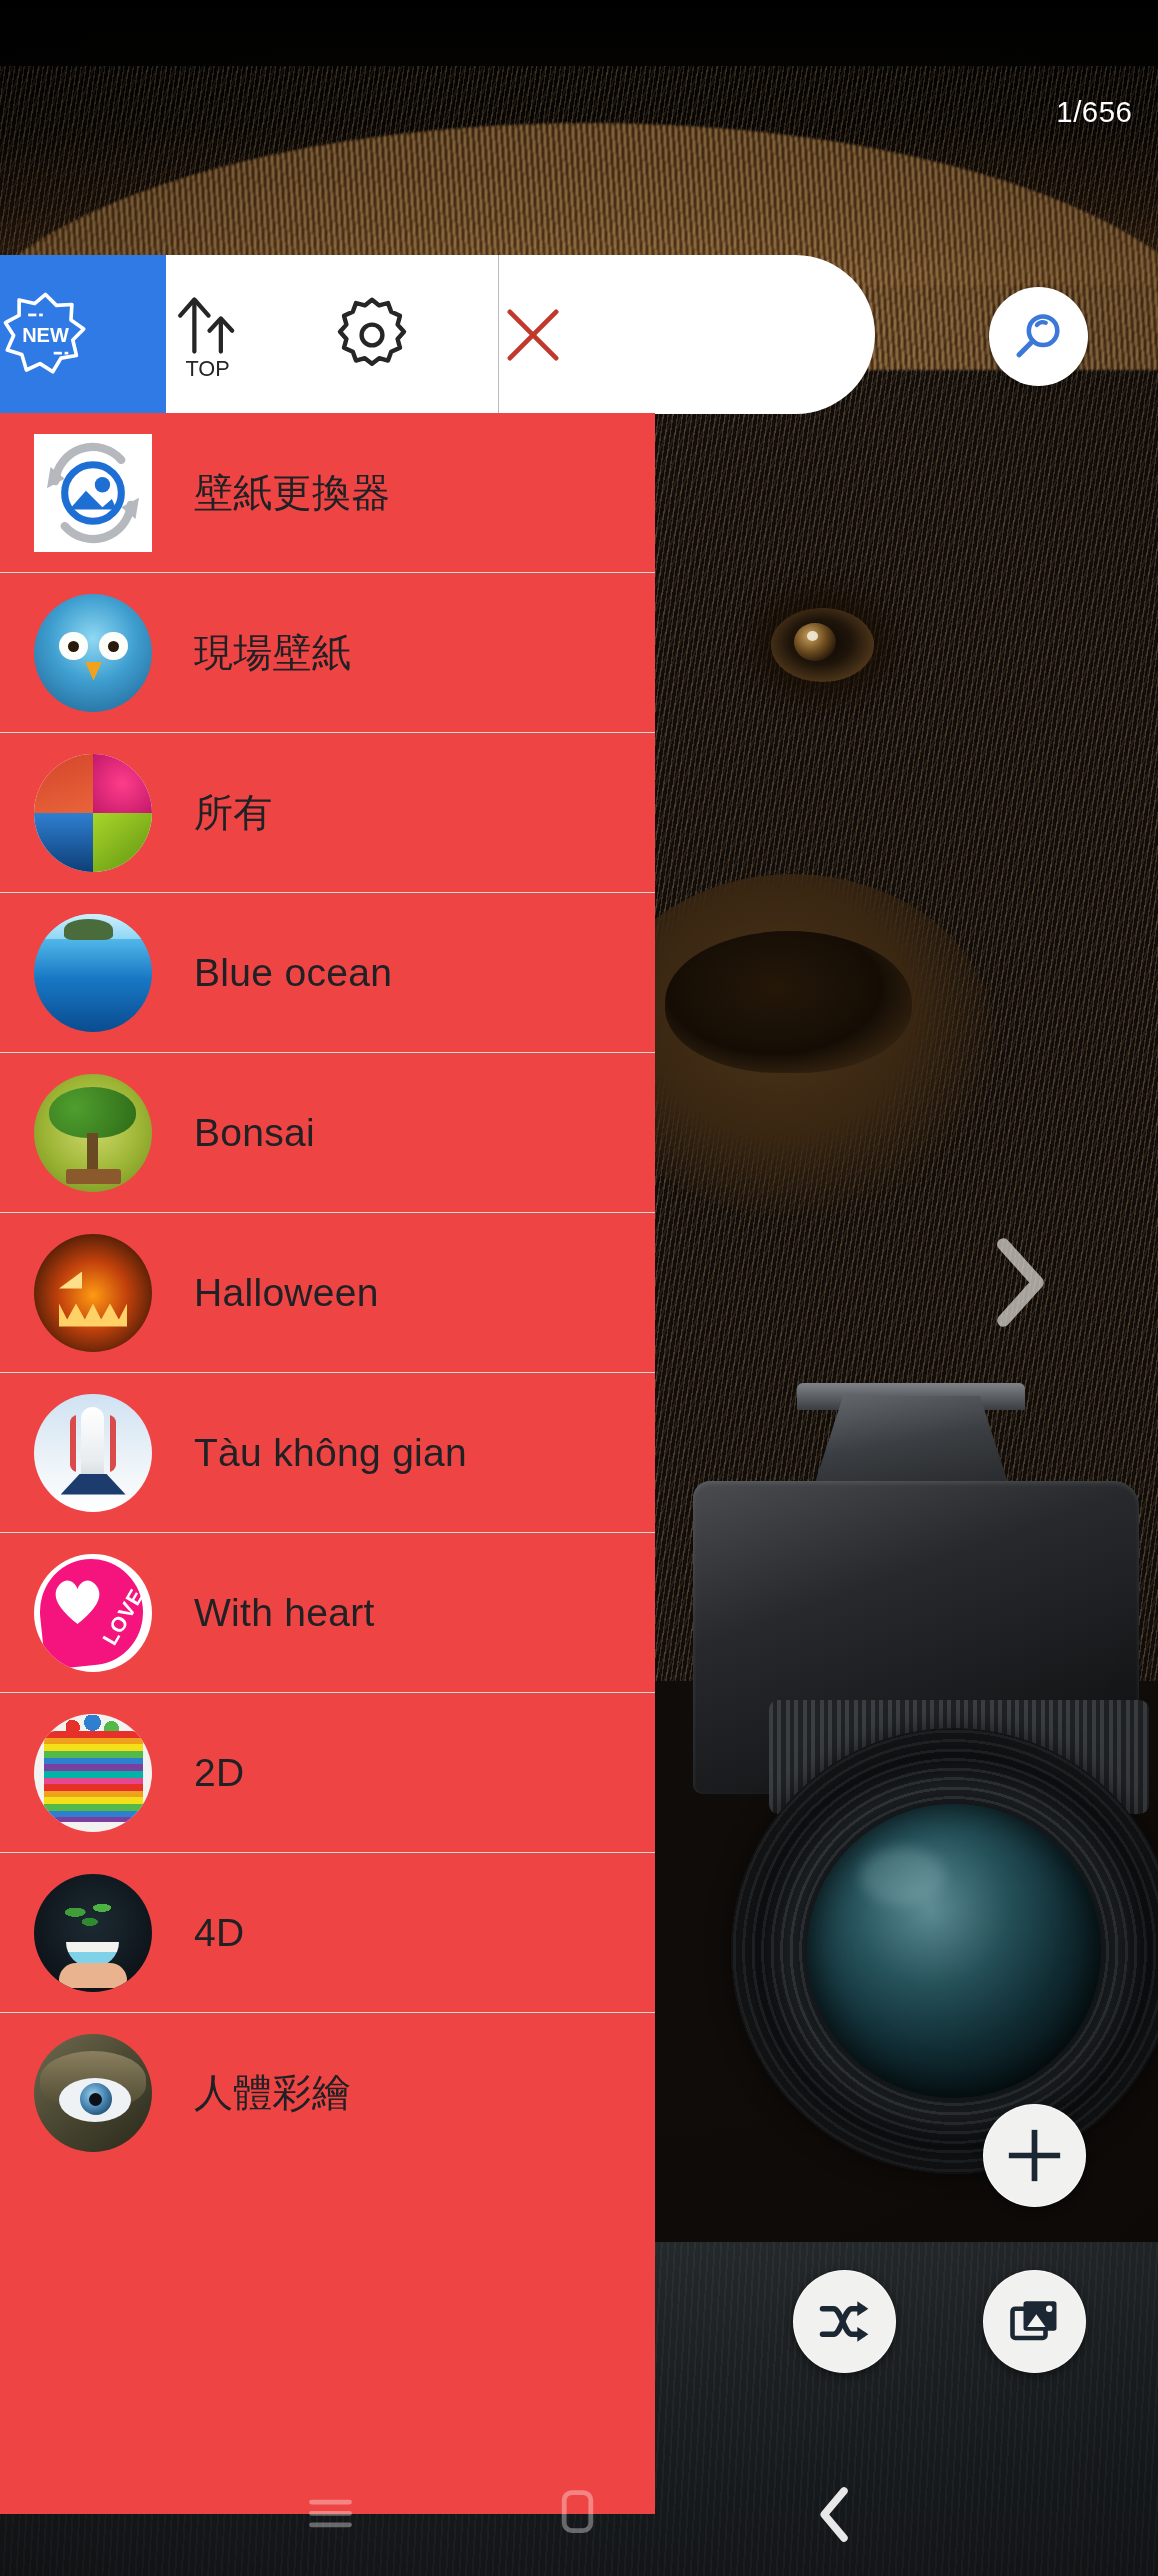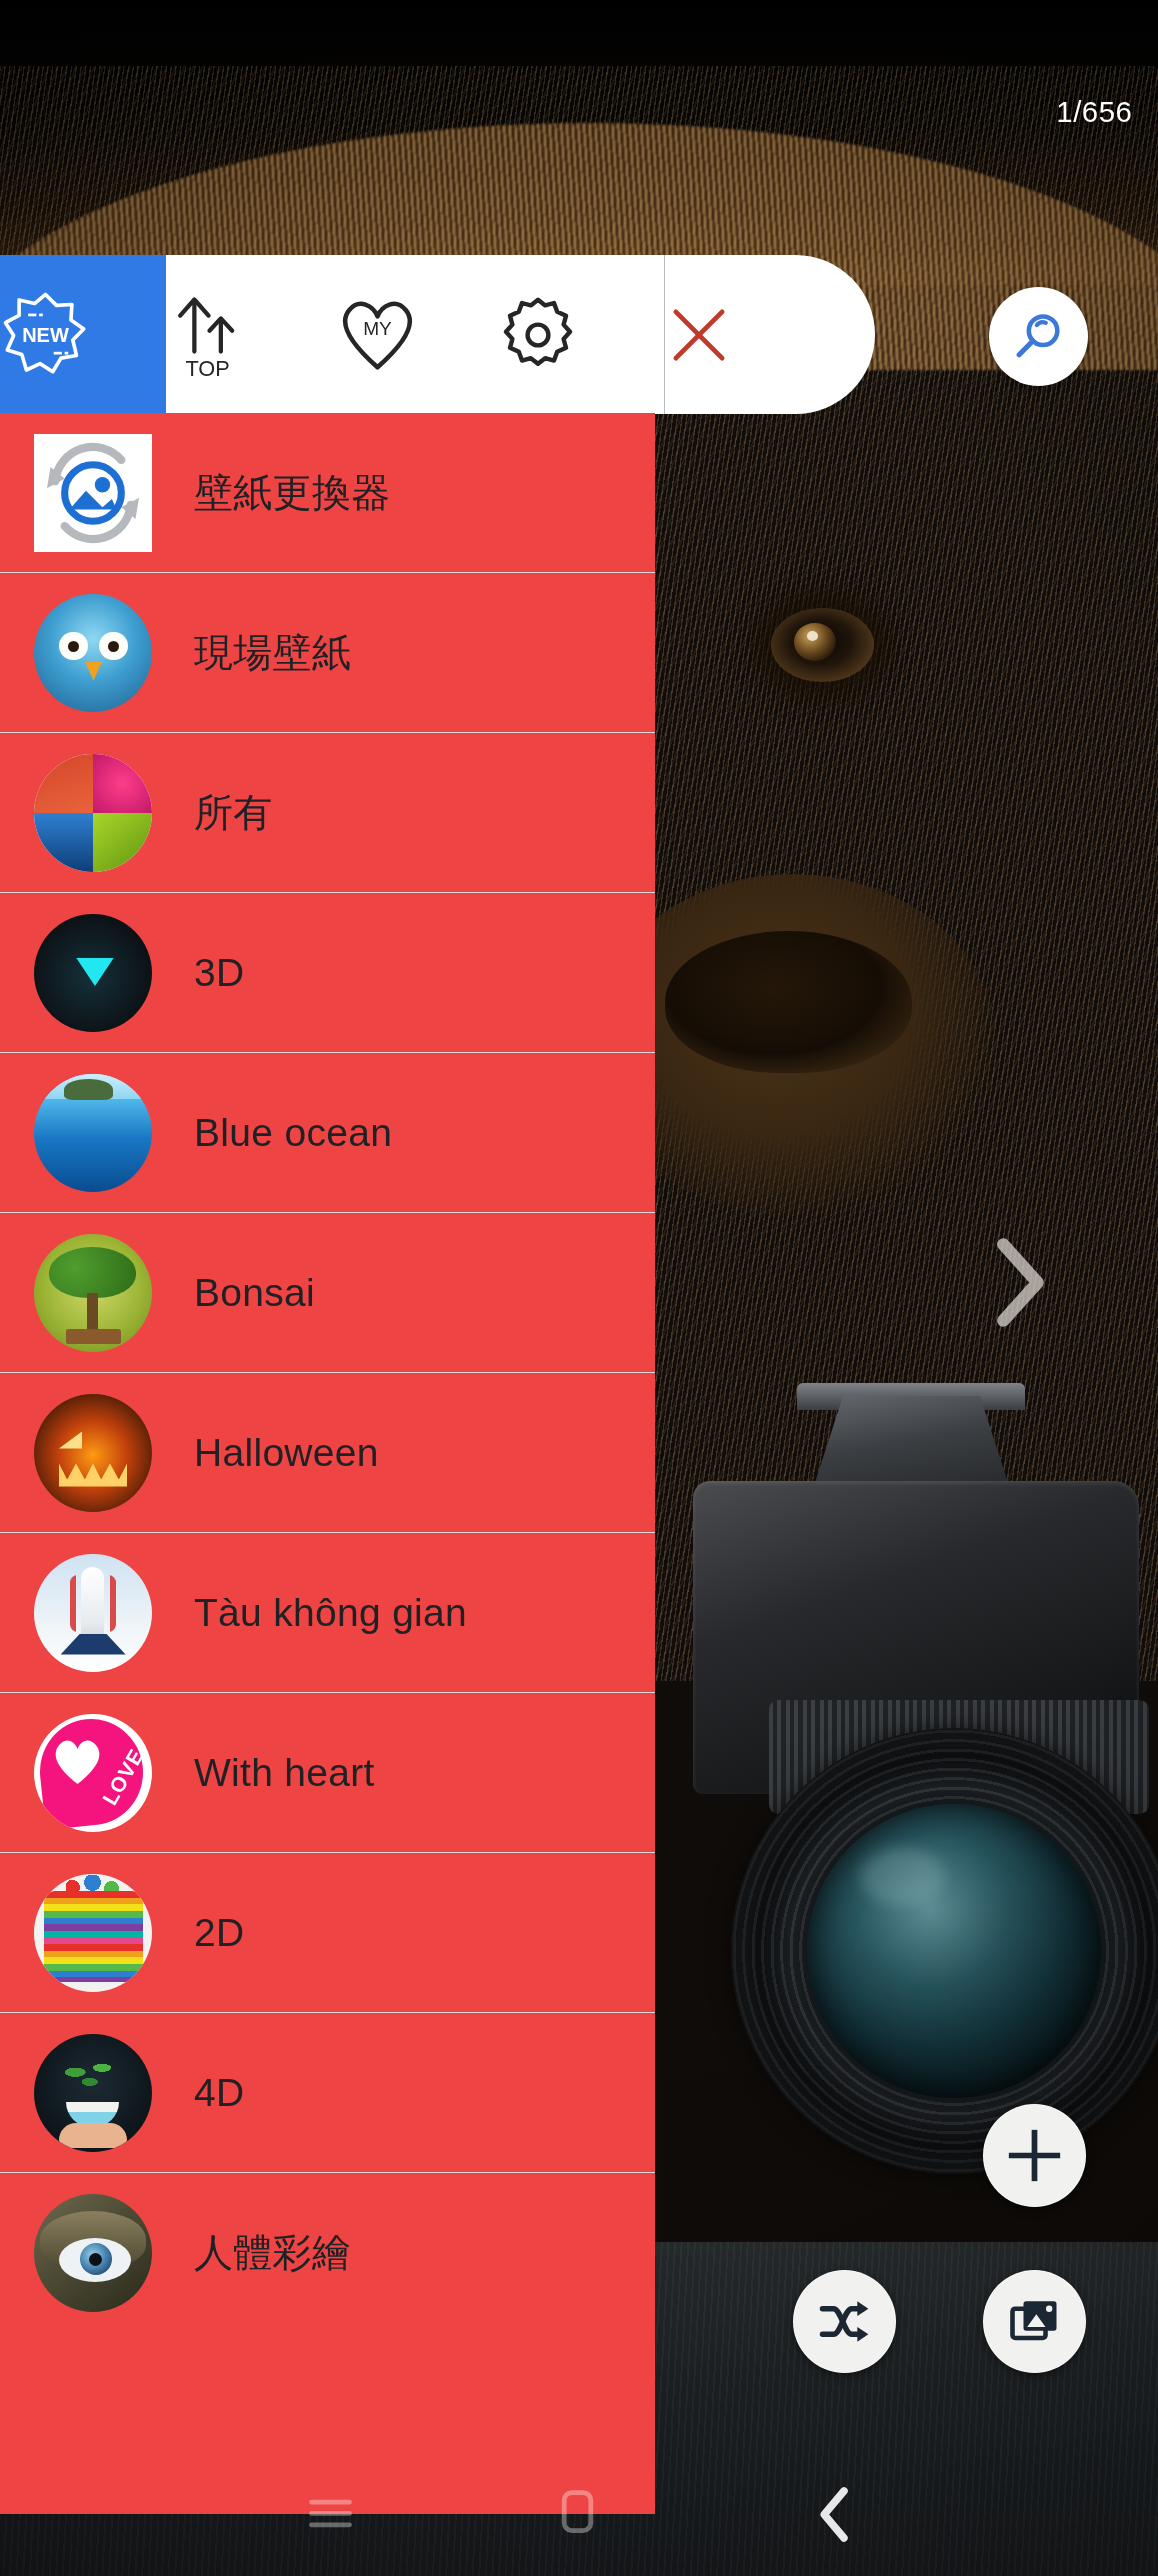--- a/index.html
+++ b/index.html
@@ -409,26 +409,20 @@
       <g fill="none" stroke="#262626" stroke-width="4.5" stroke-linecap="round" stroke-linejoin="round">
         <line x1="30" y1="68" x2="30" y2="14"></line>
         <polyline points="15,30 30,13 45,30"></polyline>
         <line x1="58" y1="68" x2="58" y2="34"></line>
         <polyline points="46,46 58,33 70,46"></polyline>
       </g>
       <text x="44" y="94" text-anchor="middle" font-family="Liberation Sans, sans-serif" font-size="23" fill="#262626">TOP</text>
     </svg>
   </div>
 
-  <div class="tb-tab">
-    <svg class="tb-icon" width="91" height="91" viewBox="0 0 100 100">
-      <path d="M50 86 C 16 56, 8 36, 19 23 C 30 10, 45 18, 50 30 C 55 18, 70 10, 81 23 C 92 36, 84 56, 50 86 Z" fill="none" stroke="#262626" stroke-width="5" stroke-linejoin="round"></path>
-      <text x="50" y="50" text-anchor="middle" font-family="Liberation Sans, sans-serif" font-size="21" fill="#262626">MY</text>
-    </svg>
-  </div>
 
   <div class="tb-tab">
     <svg class="tb-icon" width="80" height="80" viewBox="0 0 100 100">
       <path d="M50 6 l9 7 11 -3 4 11 11 5 -3 11 8 9 -8 9 3 11 -11 5 -4 11 -11 -3 -9 7 -9 -7 -11 3 -4 -11 -11 -5 3 -11 -8 -9 8 -9 -3 -11 11 -5 4 -11 11 3 z" fill="none" stroke="#262626" stroke-width="5.5" stroke-linejoin="round"></path>
       <circle cx="50" cy="50" r="13" fill="none" stroke="#262626" stroke-width="5.5"></circle>
     </svg>
   </div>
 
   <div class="tb-tab close-tab divider-left">
     <svg class="tb-icon" width="68" height="68" viewBox="0 0 100 100">
@@ -473,24 +467,20 @@
   <div class="cat-row">
     <div class="thumb t-all">
       <i></i>
         <i></i>
         <i></i>
         <i></i>
     </div>
     <div class="cat-label">所有</div>
   </div>
 
-  <div class="cat-row">
-    <div class="thumb t-3d"></div>
-    <div class="cat-label">3D</div>
-  </div>
 
   <div class="cat-row">
     <div class="thumb t-ocean"></div>
     <div class="cat-label">Blue ocean</div>
   </div>
 
   <div class="cat-row">
     <div class="thumb t-bonsai">
       <div class="canopy"></div>
       <div class="trunk"></div>

